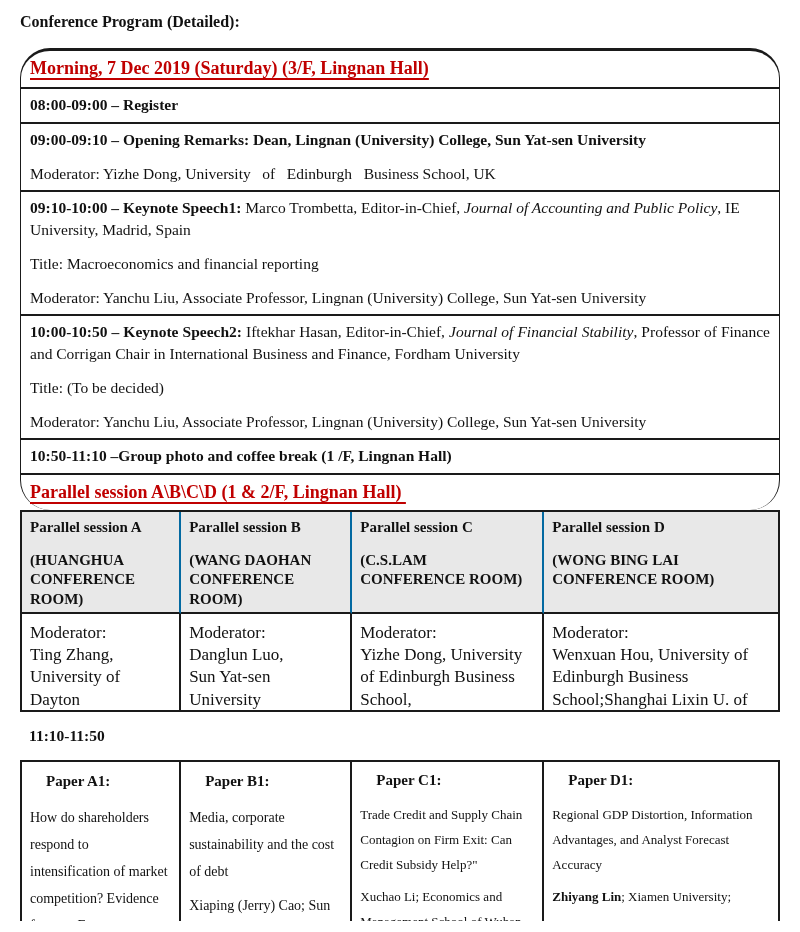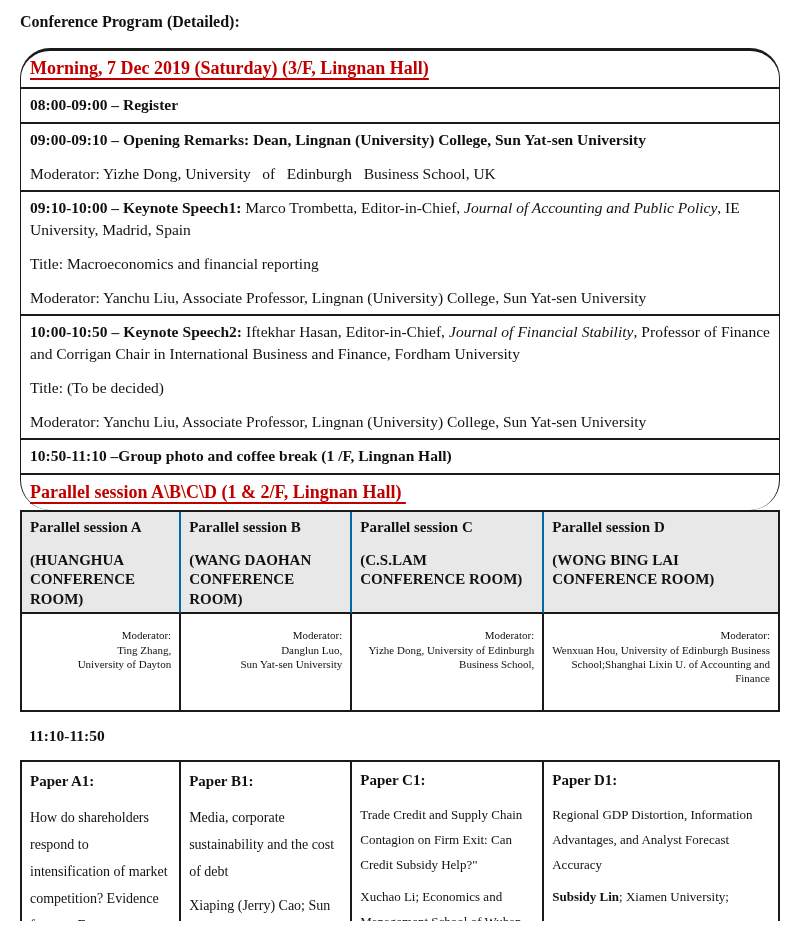--- a/index.html
+++ b/index.html
@@ -22,30 +22,30 @@
   .para i{font-style:italic;margin-top:48px;}
 
   
   .grid{display:grid;grid-template-columns:160fr 172fr 193fr 235fr;}
   .sess{border:2px solid #1a1a1a;}
   .cell{box-sizing:border-box;overflow:hidden;}
   .sess-h{background:var(--headerbg,#e8e8e8);border-right:2px solid #0369a1;border-bottom:2px solid #1a1a1a;
     padding:6px 8px;height:102px;font-weight:bold;font-size:15px;line-height:1.3;}
   .sess-h.last{border-right:none;}
   .sess-h .room{margin-top:13px;}
-  .sess-m{border-right:2px solid #1a1a1a;padding:14px 8px 4px;height:96px;font-size:11px;line-height:1.3;white-space:pre-wrap;text-align:right;}
+  .sess-m{border-right:2px solid #1a1a1a;padding:8px 8px 4px;height:96px;font-size:17px;line-height:1.3;white-space:pre-wrap;}
   .sess-m.last{border-right:none;}
 
   .time-row{font-weight:bold;font-size:15.5px;padding:15px 9px;}
 
   
   .papers{border:2px solid #1a1a1a;height:223px;box-sizing:border-box;overflow:hidden;}
   .p-cell{border-right:2px solid #1a1a1a;padding:6px 8px;overflow:hidden;}
   .p-cell.last{border-right:none;}
-  .p-head{font-weight:bold;font-size:15px;margin:0 0 9px 0;}
+  .p-head{font-weight:bold;font-size:15px;margin:0 0 9px 16px;}
   .ab{font-size:14px;line-height:27px;}
   .cd{font-size:13px;line-height:25px;}
   .p-para{margin:0 0 7px 0;}
   .p-para b{font-weight:bold;}
 </style>
 </head>
 <body>
 
 <div class="page">
 
@@ -128,19 +128,19 @@
     </div>
     <div class="cell p-cell cd">
       <p class="p-head">Paper C1:</p>
       <p class="p-para">Trade Credit and Supply Chain Contagion on Firm Exit: Can Credit Subsidy Help?"</p>
       <p class="p-para">Xuchao Li; Economics and Management School of Wuhan University;</p>
 
     </div>
     <div class="cell p-cell cd last">
       <p class="p-head">Paper D1:</p>
       <p class="p-para">Regional GDP Distortion, Information Advantages, and Analyst Forecast Accuracy</p>
-      <p class="p-para"><b>Subsidy Lin</b><span>; Xiamen University;</span></p>
+      <p class="p-para"><b>Zhiyang Lin</b><span>; Xiamen University;</span></p>
       <p class="p-para">Danglun Luo; Sun Yat-sen University;</p>
 
     </div>
   </div>
 
 </div>
 
 </body></html>

